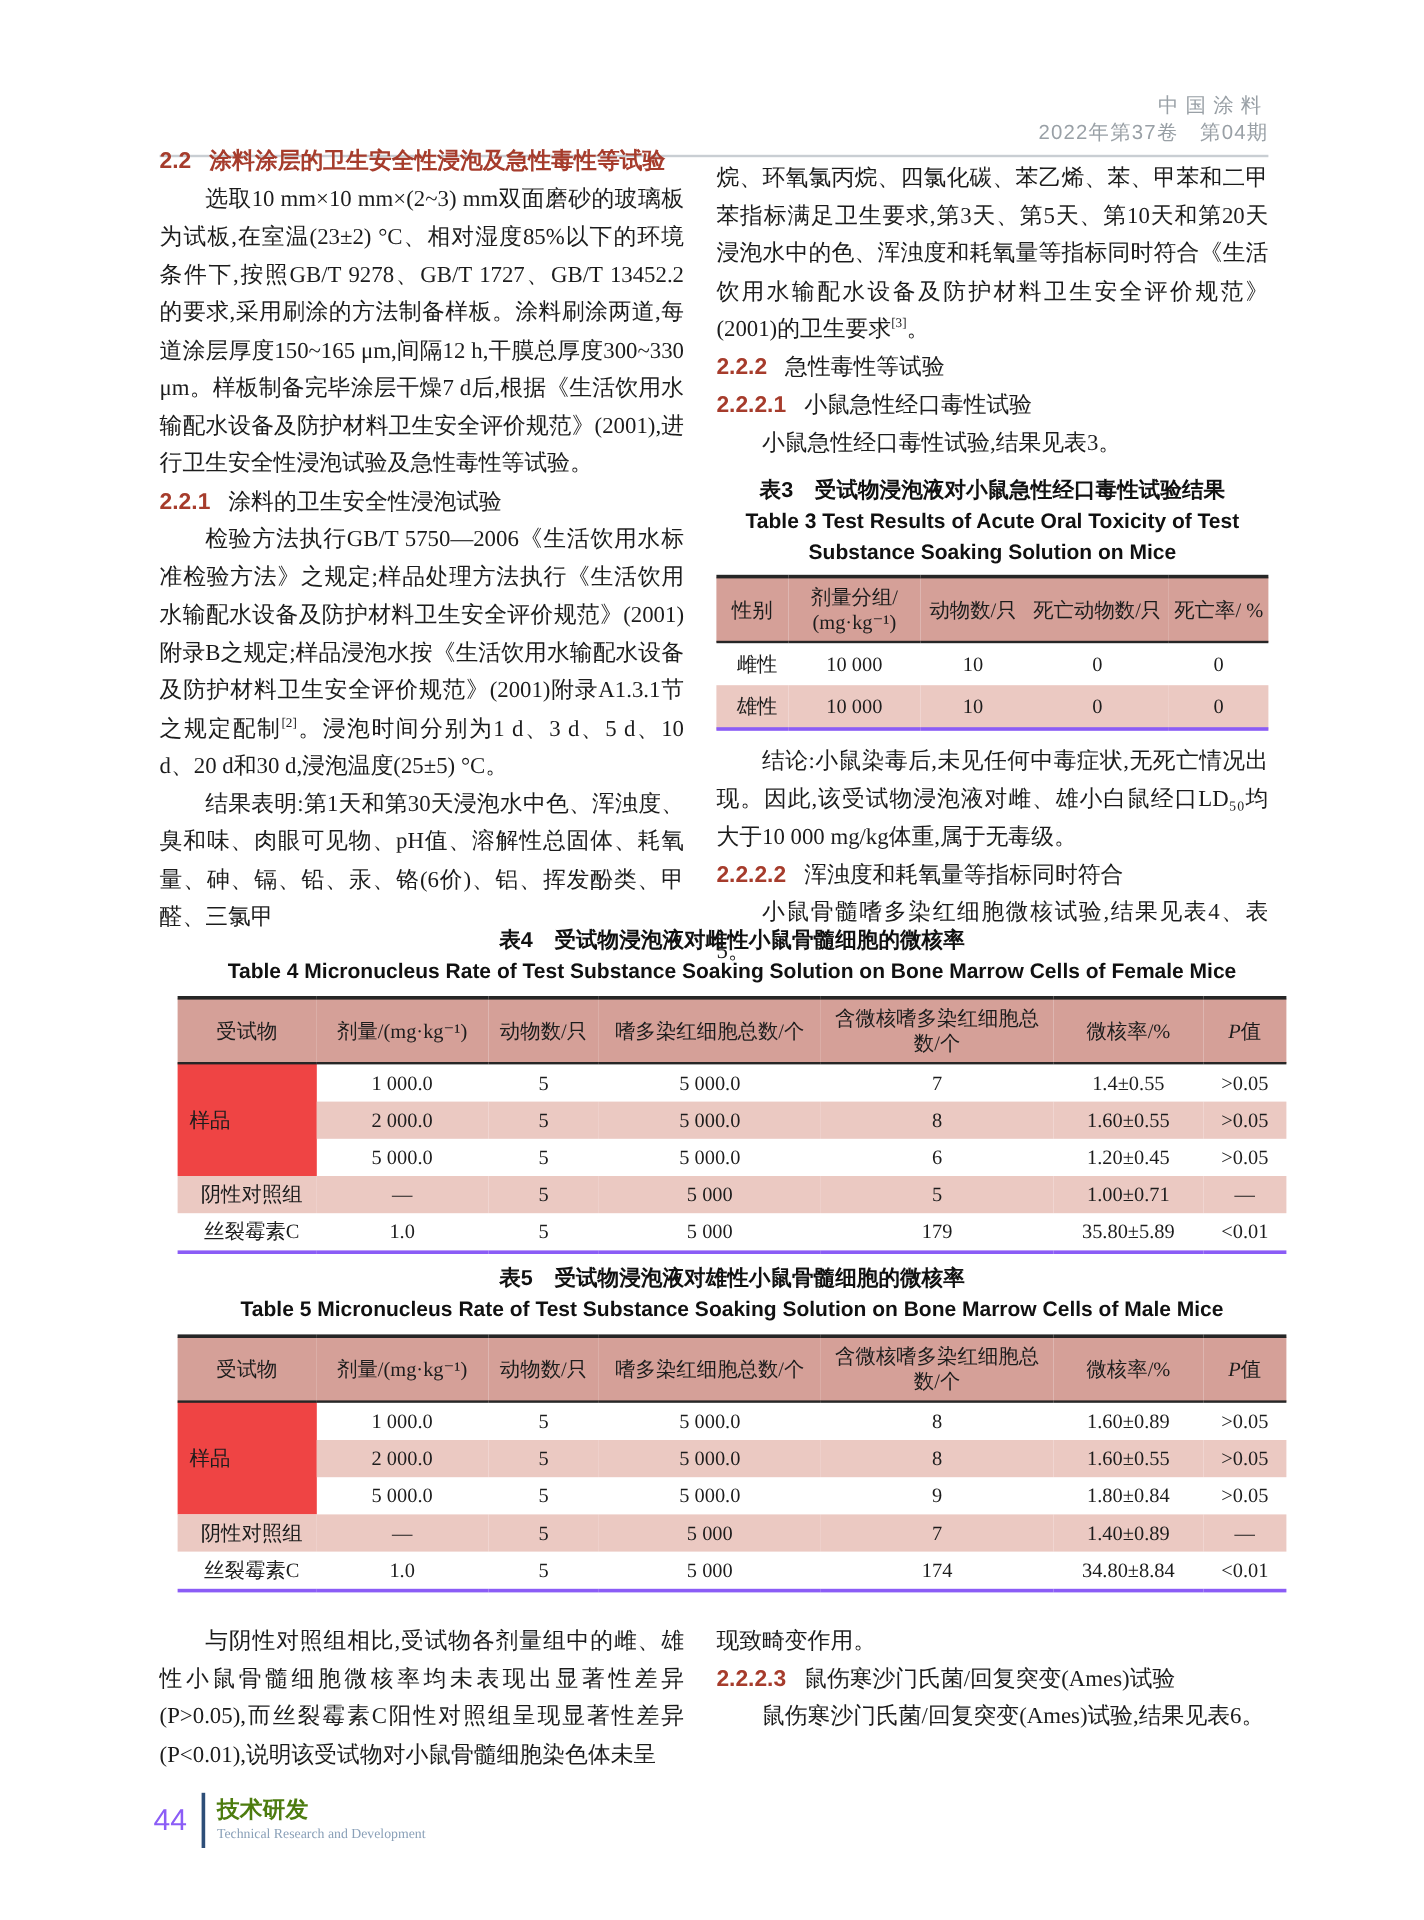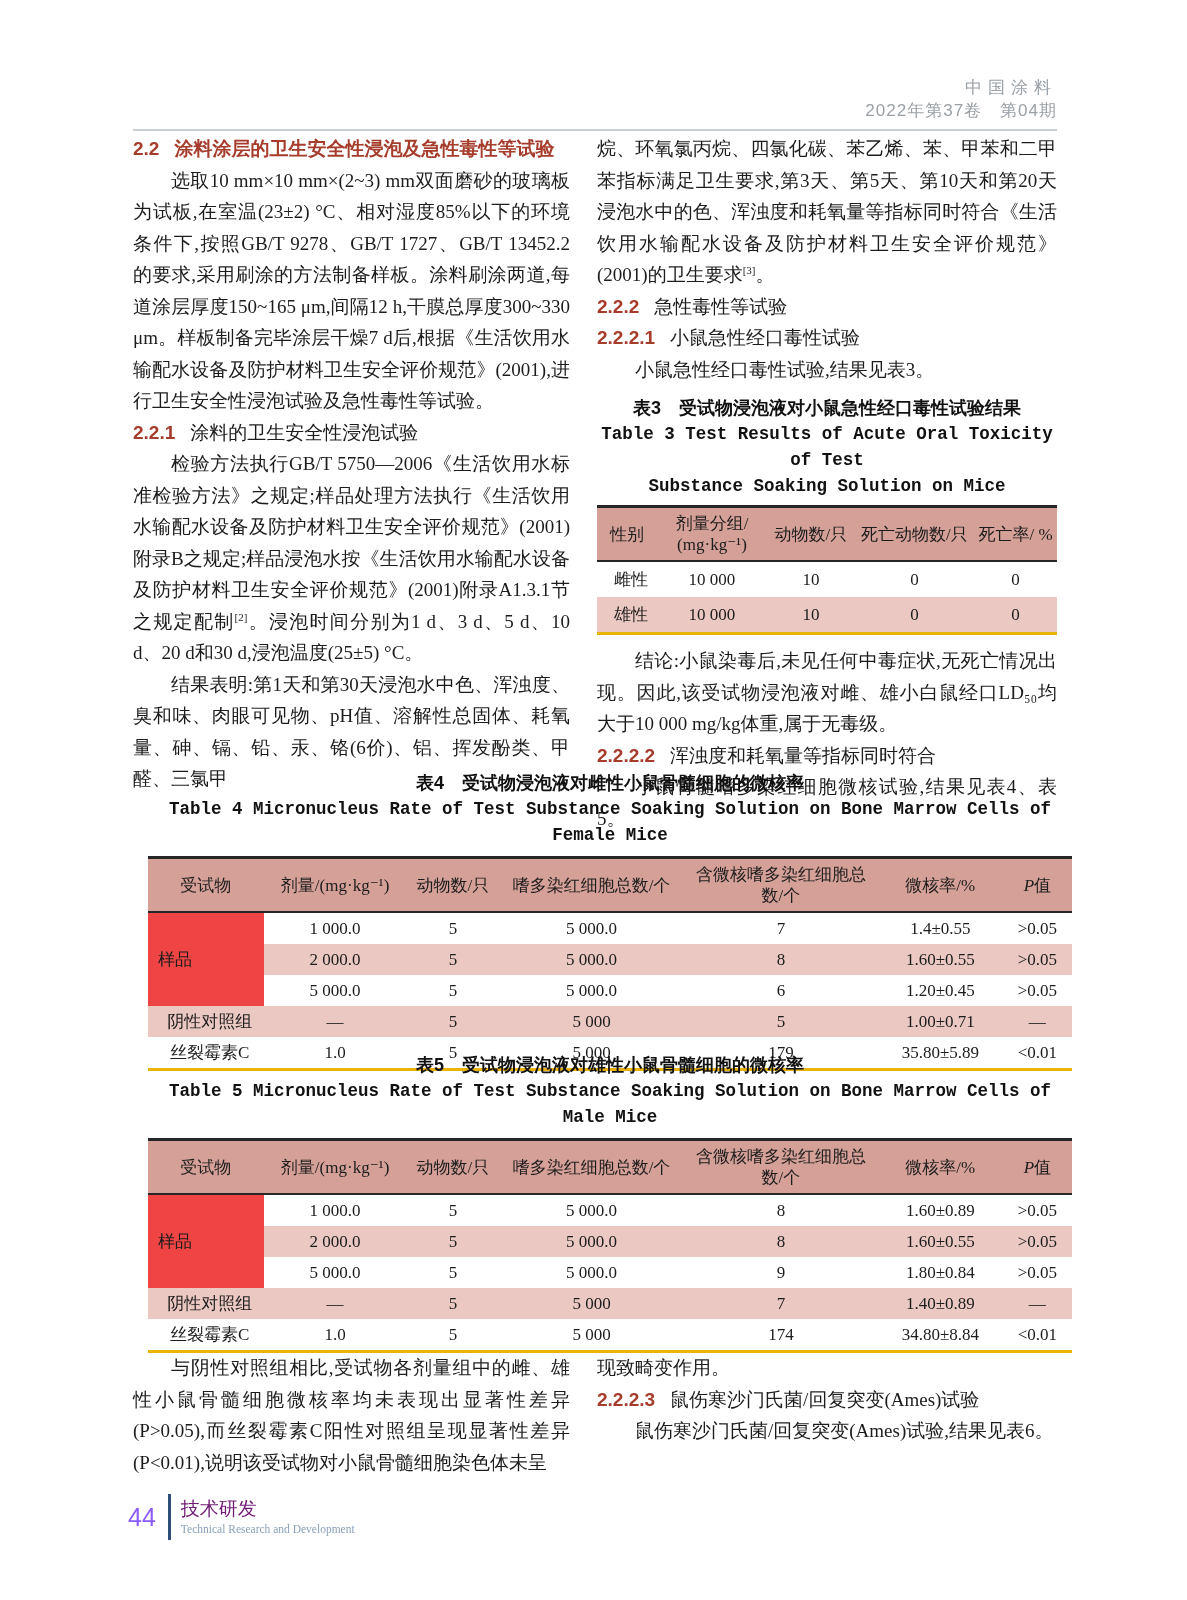--- a/index.html
+++ b/index.html
@@ -13,21 +13,21 @@
     position:absolute; top:76px; left:133px; width:924px;
     display:flex; justify-content:space-between; align-items:flex-end;
     border-bottom:2px solid #c9ced3; padding-bottom:7px;
     font-family:"Liberation Sans","DejaVu Sans",sans-serif;
     color:#99a0a6; font-size:17px;flex-direction:column;
   }
   .journal-name { letter-spacing:6px; }
   .issue-info { letter-spacing:1px; }
   
   .col { position:absolute; width:437px; font-size:19px; line-height:31.5px; text-align:justify; }
-  .col-left  { left:133px; top:133px; }
+  .col-left  { left:133px; top:119px; }
   .col-right { left:597px; top:133px; width:460px; }
   .bottom-left  { left:133px; top:1352px; }
   .bottom-right { left:597px; top:1352px; width:460px; }
   .para { margin:0; text-indent:2em; }
   .para.noindent { text-indent:0; }
   sup.ref { font-size:11px; line-height:0; }
   
   .h-main, .h-sub { margin:0; font-size:19px; font-weight:normal; line-height:31.5px; text-align:left; }
   .h-main .num, .h-sub .num {
     font-family:"Liberation Sans","DejaVu Sans",sans-serif;
@@ -35,26 +35,26 @@
   }
   .h-main .ttl { font-weight:bold; color:#a63c2c; }
   .h-sub .ttl { color:#1c1c1c; }
   
   .cap-zh {
     text-align:center; font-weight:bold; font-size:18px; line-height:26px;
     font-family:"Liberation Sans","DejaVu Sans",sans-serif; color:#111;
   }
   .cap-en {
     text-align:center; font-weight:bold; font-size:17.5px; line-height:26px;
-    font-family:Liberation Mono, monospace; color:#111;
+    font-family:Liberation Sans, sans-serif; color:#111;
   }
   
   .data-table {
     width:100%; border-collapse:collapse; table-layout:fixed;
-    border-top:3px solid #262626; border-bottom:3px solid #eab308;
+    border-top:3px solid #262626; border-bottom:3px solid #8b5cf6;
   }
   .data-table thead th {
     background:#d5a098; border-bottom:2px solid #262626;
     font-weight:normal; font-size:17px; line-height:21px; padding:5px 2px;
     text-align:center;
   }
   .data-table td { text-align:center; font-size:17px; line-height:21px; padding:5px 2px; }
   .t3 td { padding:7px 2px; }
   tr.pink td { background:#ebc9c2; }
   td.rowlabel, th.left, td.left { text-align:center; padding-left:10px; }
@@ -67,21 +67,21 @@
   .t3-wrap { margin-top:10px; margin-bottom:10px; }
   .t3-wrap .data-table { margin-top:6px; }
   
   .page-footer {
     position:absolute; left:128px; top:1494px;
     display:flex; align-items:center;
     font-family:"Liberation Sans","DejaVu Sans",sans-serif;
   }
   .page-num { font-size:25px; color:#8b5cf6; margin-right:12px; }
   .footer-bar { width:3px; height:46px; background:#2d4e78; margin-right:10px; }
-  .footer-sec-zh { font-size:19px; font-weight:normal; color:#701a75; line-height:24px; }
+  .footer-sec-zh { font-size:19px; font-weight:bold; color:#4d7c0f; line-height:24px; }
   .footer-sec-en { font-size:11.5px; color:#8aa0b8; font-family:"Liberation Serif",serif; line-height:16px; }
 </style>
 </head>
 <body>
 
 <div class="page">
 
   <header class="page-header">
     <span class="journal-name">中国涂料</span>
     <span class="issue-info">2022年第37卷　第04期</span>

